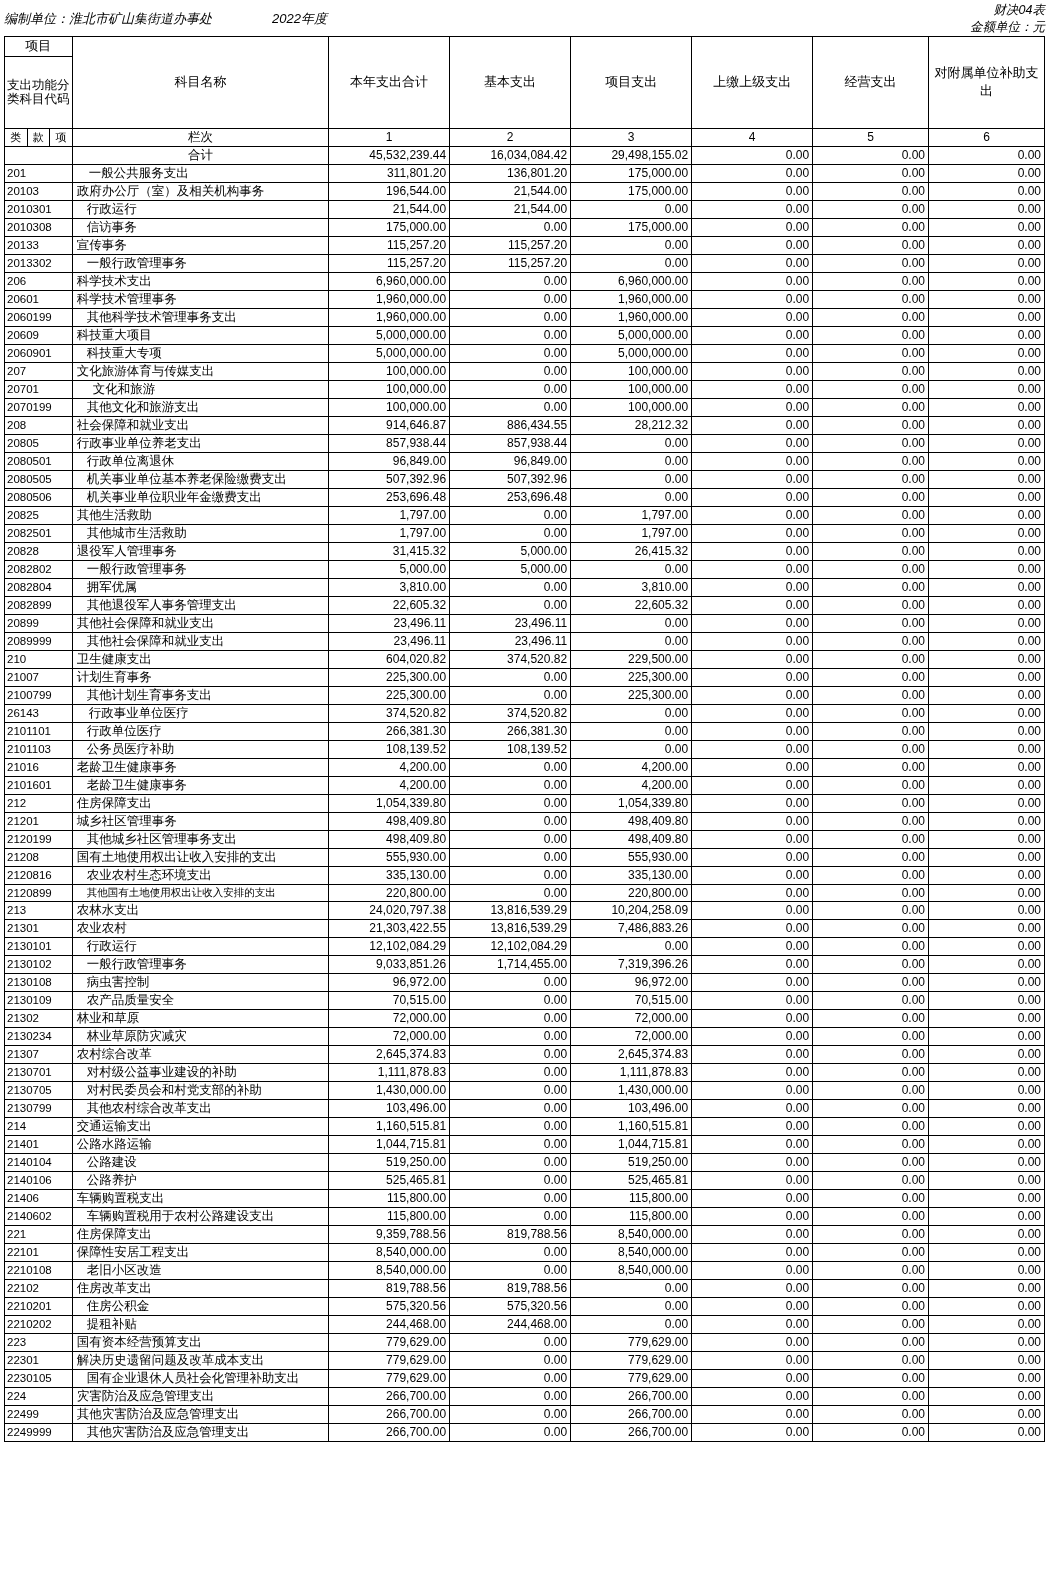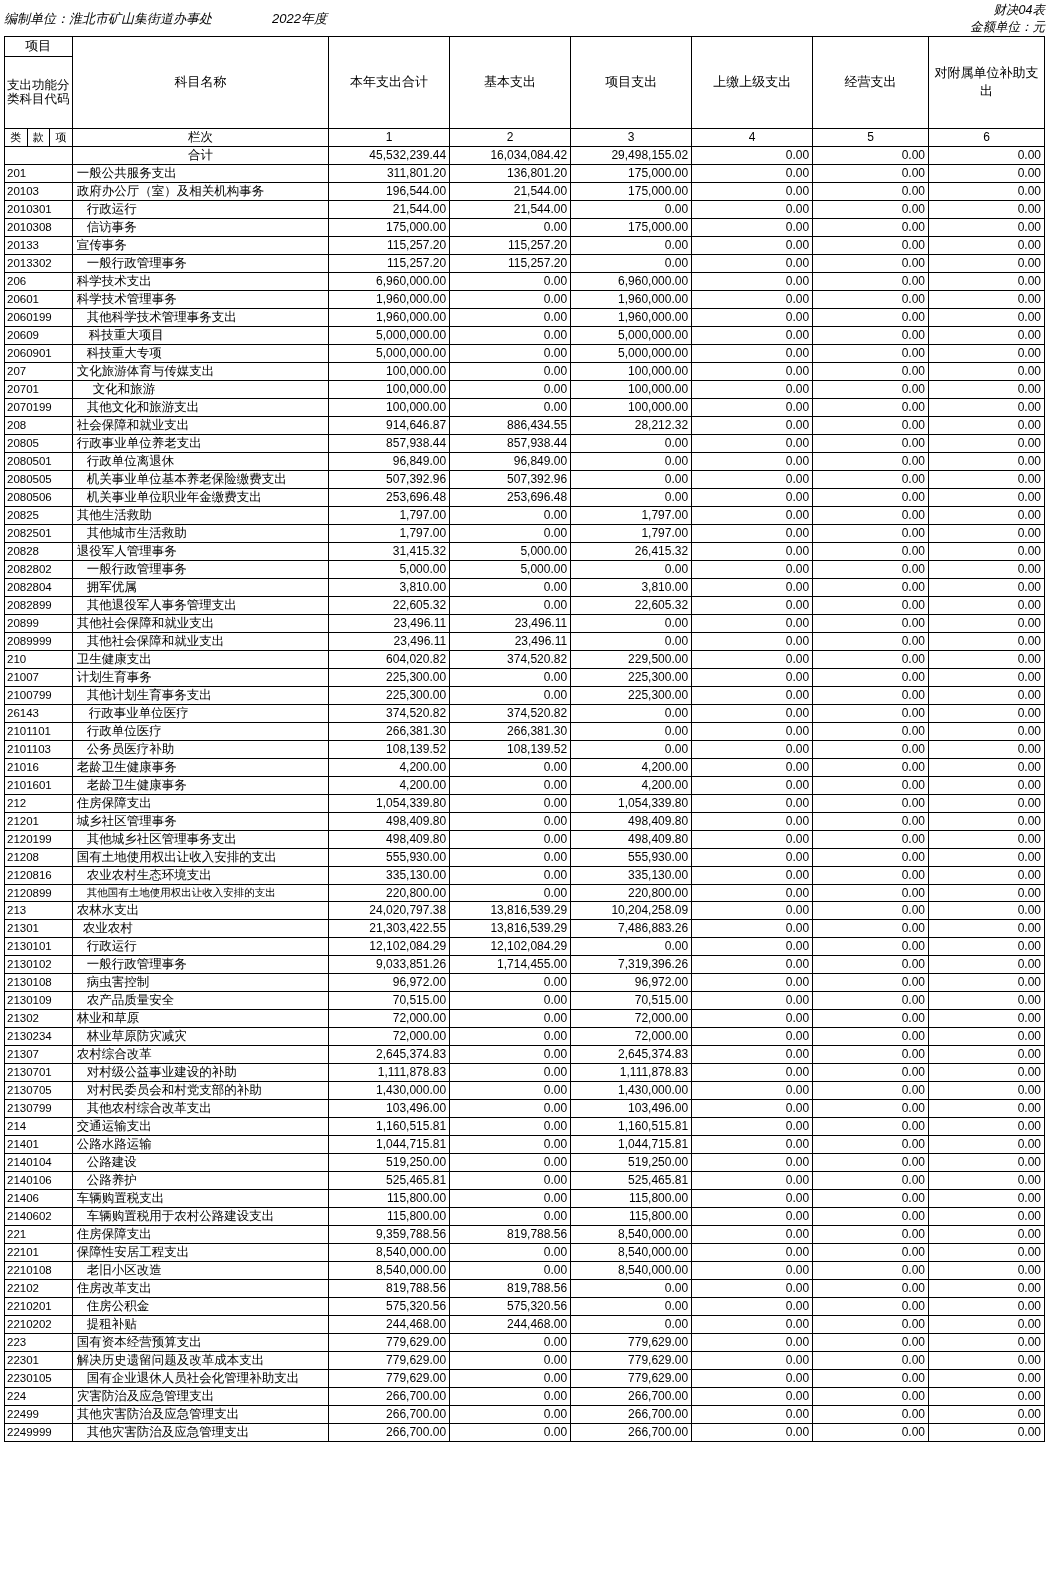--- a/index.html
+++ b/index.html
@@ -84,21 +84,21 @@
           <td class="cell-name indent0 ctr" style="padding-left: 0px;">合计</td>
           <td class="num">45,532,239.44</td>
           <td class="num">16,034,084.42</td>
           <td class="num">29,498,155.02</td>
           <td class="num">0.00</td>
           <td class="num">0.00</td>
           <td class="num">0.00</td>
         </tr>
         <tr class="rowh">
           <td colspan="3" class="cell-code">201</td>
-          <td class="cell-name indent0" style="padding-left: 4px;">一般公共服务支出</td>
+          <td class="cell-name indent0" style="padding-left: 16px;">一般公共服务支出</td>
           <td class="num">311,801.20</td>
           <td class="num">136,801.20</td>
           <td class="num">175,000.00</td>
           <td class="num">0.00</td>
           <td class="num">0.00</td>
           <td class="num">0.00</td>
         </tr>
         <tr class="rowh">
           <td colspan="3" class="cell-code">20103</td>
           <td class="cell-name indent0" style="padding-left: 4px;">政府办公厅（室）及相关机构事务</td>
@@ -174,21 +174,21 @@
           <td class="cell-name indent1">其他科学技术管理事务支出</td>
           <td class="num">1,960,000.00</td>
           <td class="num">0.00</td>
           <td class="num">1,960,000.00</td>
           <td class="num">0.00</td>
           <td class="num">0.00</td>
           <td class="num">0.00</td>
         </tr>
         <tr class="rowh">
           <td colspan="3" class="cell-code">20609</td>
-          <td class="cell-name indent0" style="padding-left: 16px;">科技重大项目</td>
+          <td class="cell-name indent0" style="padding-left: 4px;">科技重大项目</td>
           <td class="num">5,000,000.00</td>
           <td class="num">0.00</td>
           <td class="num">5,000,000.00</td>
           <td class="num">0.00</td>
           <td class="num">0.00</td>
           <td class="num">0.00</td>
         </tr>
         <tr class="rowh">
           <td colspan="3" class="cell-code">2060901</td>
           <td class="cell-name indent1">科技重大专项</td>
@@ -504,21 +504,21 @@
           <td class="cell-name indent0" style="padding-left: 4px;">农林水支出</td>
           <td class="num">24,020,797.38</td>
           <td class="num">13,816,539.29</td>
           <td class="num">10,204,258.09</td>
           <td class="num">0.00</td>
           <td class="num">0.00</td>
           <td class="num">0.00</td>
         </tr>
         <tr class="rowh">
           <td colspan="3" class="cell-code">21301</td>
-          <td class="cell-name indent0" style="padding-left: 10px;">农业农村</td>
+          <td class="cell-name indent0" style="padding-left: 4px;">农业农村</td>
           <td class="num">21,303,422.55</td>
           <td class="num">13,816,539.29</td>
           <td class="num">7,486,883.26</td>
           <td class="num">0.00</td>
           <td class="num">0.00</td>
           <td class="num">0.00</td>
         </tr>
         <tr class="rowh">
           <td colspan="3" class="cell-code">2130101</td>
           <td class="cell-name indent1">行政运行</td>

